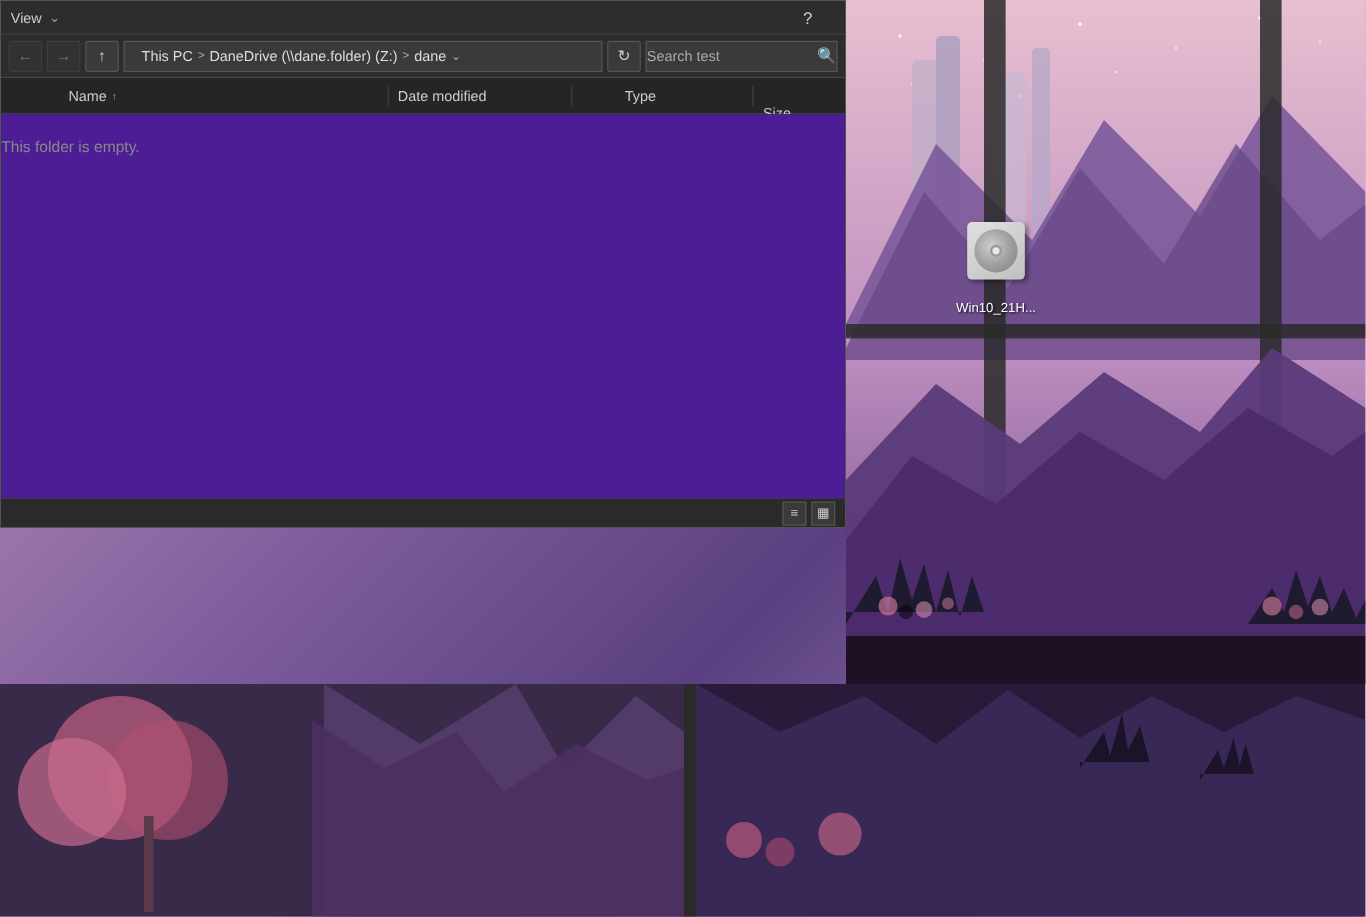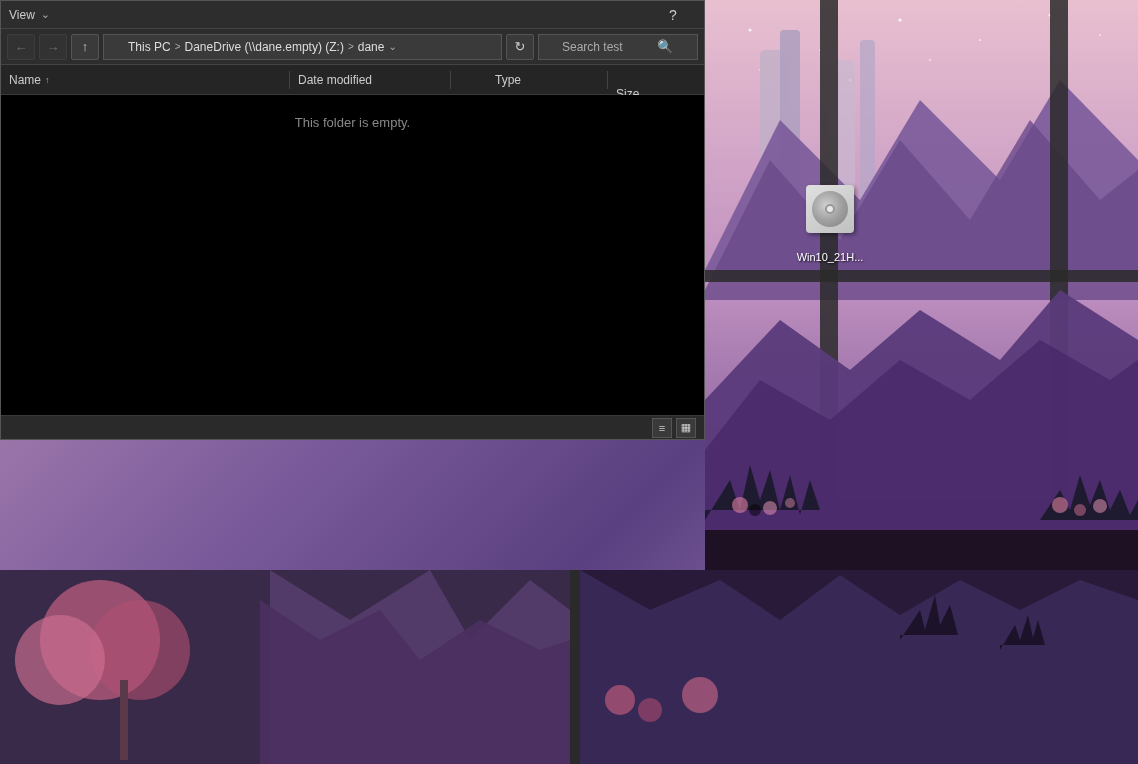--- a/index.html
+++ b/index.html
@@ -99,21 +99,21 @@
       flex-shrink: 0;
     }
 
     .breadcrumb-bar {
       display: flex;
       align-items: center;
       background: #3a3a3a;
       border: 1px solid #555;
       height: 26px;
       flex: 1;
-      padding: 0 24px;
+      padding: 0 14px;
       color: #ddd;
       font-size: 12px;
       gap: 4px;
     }
 
     .breadcrumb-separator {
       color: #aaa;
       font-size: 10px;
     }
 
@@ -142,21 +142,21 @@
       border-radius: 2px;
     }
 
     .search-bar {
       width: 160px;
       height: 26px;
       background: #3a3a3a;
       border: 1px solid #555;
       color: #ddd;
       font-size: 12px;
-      padding: 0 23px;
+      padding: 0 0;
       display: flex;
       align-items: center;
       justify-content: space-between;
     }
 
     .search-text {
       color: #aaa;
       font-size: 12px;
     }
 
@@ -179,39 +179,38 @@
     .col-header {
       color: #ccc;
       font-size: 12px;
       display: flex;
       align-items: center;
       gap: 4px;
       cursor: pointer;
       user-select: none;
     }
 
-    .col-name { width: 280px; }
+    .col-name { width: 280px; margin-left: 48px; }
     .col-date { width: 160px; }
     .col-type { width: 120px; margin-left: 36px; }
     .col-size { width: 80px; }
 
     .col-divider {
       width: 1px;
       height: 18px;
       background: #444;
     }
 
     
     .file-list {
       flex: 1;
-      background: #000000;
+      background: #4c1d95;
       overflow-y: auto;
       display: flex;
       align-items: flex-start;
-      justify-content: center;
       padding-top: 20px;
     }
 
     .empty-folder-text {
       color: #888;
       font-size: 13px;
     }
 
     
     .status-bar {
@@ -397,21 +396,21 @@
 
   <div class="toolbar-area">
 
     <button class="nav-btn" style="opacity:0.4;">←</button>
     <button class="nav-btn" style="opacity:0.4;">→</button>
     <button class="nav-btn">↑</button>
 
     <div class="breadcrumb-bar">
       <span class="breadcrumb-item">This PC</span>
       <span class="breadcrumb-separator">&gt;</span>
-      <span class="breadcrumb-item">DaneDrive (\\dane.empty) (Z:)</span>
+      <span class="breadcrumb-item">DaneDrive (\\dane.folder) (Z:)</span>
       <span class="breadcrumb-separator">&gt;</span>
       <span class="breadcrumb-item">dane</span>
       <span class="breadcrumb-chevron">⌄</span>
     </div>
 
     <button class="nav-btn">↻</button>
 
     <div class="search-bar">
       <span class="search-text">Search test</span>
       <span class="search-icon-btn">🔍</span>

